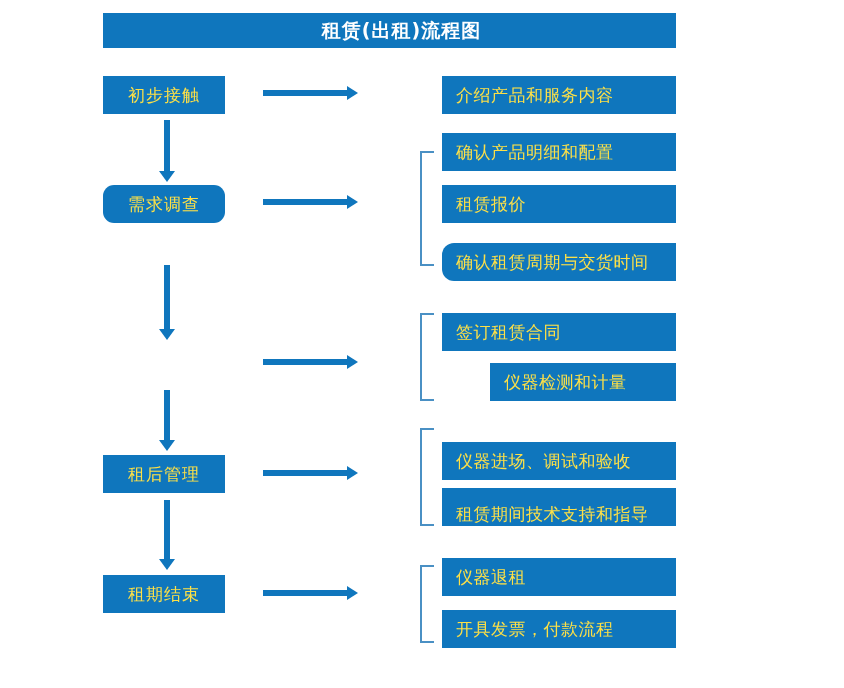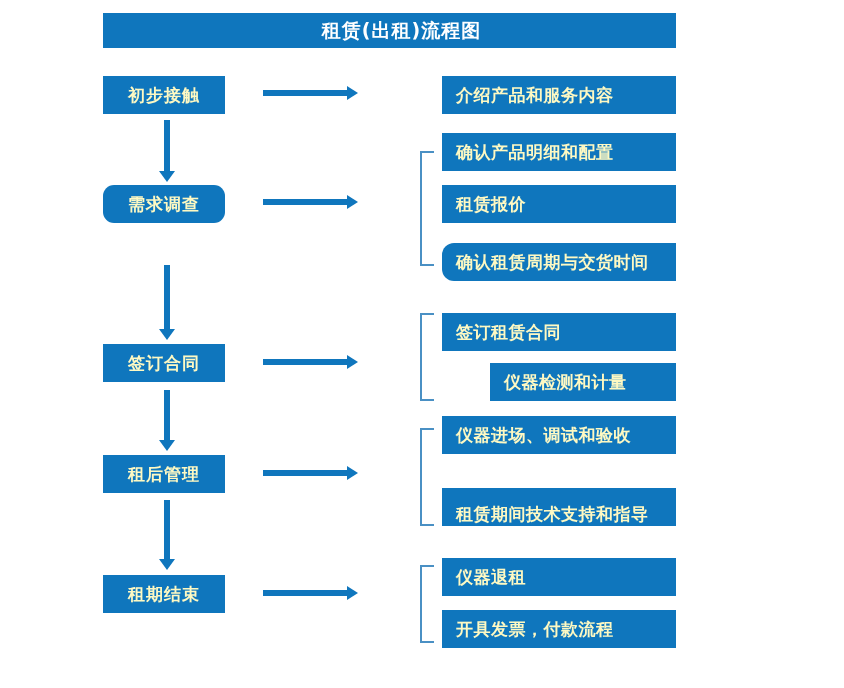--- a/index.html
+++ b/index.html
@@ -41,22 +41,22 @@
 
   
   .node-box {
     position: absolute;
     background: #0F76BD;
     display: flex;
     align-items: center;
     box-sizing: border-box;
   }
   .node-box .node-text {
-    color: #fef9c3;
-    font-weight: bold;
+    color: #fde047;
+    font-weight: normal;
     white-space: nowrap;
   }
 
   
   .stage-box {
     left: 103px;
     width: 122px;
     height: 38px;
     justify-content: center;
   }
@@ -149,23 +149,20 @@
   <div class="title-bar">
     <span class="title-text">租赁(出租)流程图</span>
   </div>
 
   <div class="node-box stage-box" style="top:76px;">
     <span class="node-text">初步接触</span>
   </div>
   <div class="node-box stage-box" style="top:185px;border-radius:11px;">
     <span class="node-text">需求调查</span>
   </div>
-  <div class="node-box stage-box" style="top:344px;">
-    <span class="node-text">签订合同</span>
-  </div>
   <div class="node-box stage-box" style="top:455px;">
     <span class="node-text">租后管理</span>
   </div>
   <div class="node-box stage-box" style="top:575px;">
     <span class="node-text">租期结束</span>
   </div>
 
   <div class="v-arrow" style="top:120px; height:62px;">
     <div class="shaft" style="height:51px;"></div>
     <div class="head" style="top:51px;"></div>
@@ -220,21 +217,21 @@
   </div>
   <div class="node-box detail-box" style="top:243px;border-radius:12px;">
     <span class="node-text">确认租赁周期与交货时间</span>
   </div>
   <div class="node-box detail-box" style="top:313px;">
     <span class="node-text">签订租赁合同</span>
   </div>
   <div class="node-box detail-box" style="top:363px;margin-left:48px;">
     <span class="node-text">仪器检测和计量</span>
   </div>
-  <div class="node-box detail-box" style="top:416px;">
+  <div class="node-box detail-box" style="top:442px;">
     <span class="node-text">仪器进场、调试和验收</span>
   </div>
   <div class="node-box detail-box" style="top:488px;align-items:flex-end;">
     <span class="node-text">租赁期间技术支持和指导</span>
   </div>
   <div class="node-box detail-box" style="top:558px;">
     <span class="node-text">仪器退租</span>
   </div>
   <div class="node-box detail-box" style="top:610px;">
     <span class="node-text">开具发票，付款流程</span>

